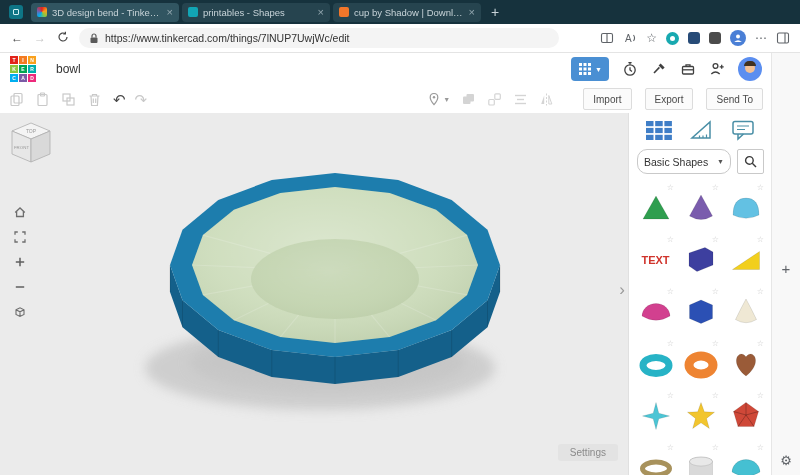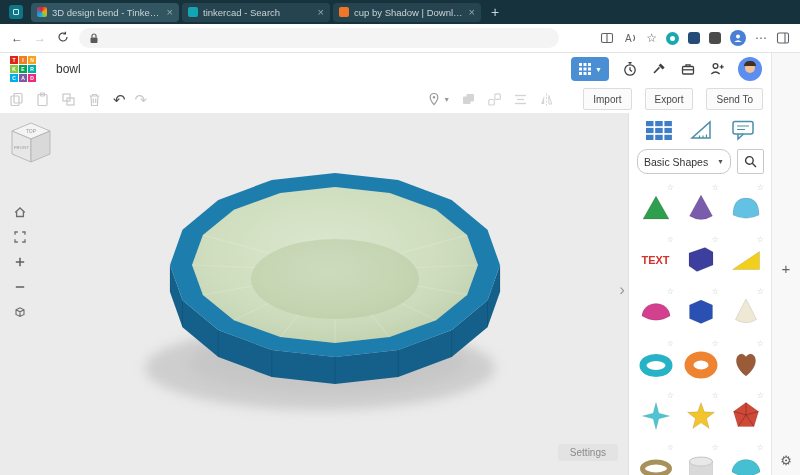--- a/index.html
+++ b/index.html
@@ -92,21 +92,21 @@
 
   <div class="tabbar">
     <div class="workspace-btn"></div>
     <div class="tab active">
       <span class="favicon" style="background: conic-gradient(rgb(226, 35, 26), rgb(249, 161, 29), rgb(141, 198, 63), rgb(0, 174, 239), rgb(123, 90, 166), rgb(226, 35, 26));"></span>
       <span class="tab-title">3D design bend - Tinkercad</span>
       <span class="tab-close">×</span>
     </div>
     <div class="tab">
       <span class="favicon" style="background: rgb(18, 165, 181);"></span>
-      <span class="tab-title">tinkercad - Search</span>
+      <span class="tab-title">printables - Shapes</span>
       <span class="tab-close">×</span>
     </div>
     <div class="tab">
       <span class="favicon" style="background: rgb(242, 118, 42);"></span>
       <span class="tab-title">cup by Shadow | Download free</span>
       <span class="tab-close">×</span>
     </div>
     <span class="newtab">+</span>
   </div>
 
@@ -116,20 +116,21 @@
     <span class="nav-ic">
       <svg width="12" height="12" viewBox="0 0 12 12">
           <path d="M10 6 A4 4 0 1 1 8.4 2.8 M8.4 0.8 V3 H6.2" fill="none" stroke="#474747" stroke-width="1.2"></path>
         </svg>
     </span>
     <div class="url-pill">
       <svg width="10" height="11" viewBox="0 0 10 11">
           <rect x="1.5" y="4.5" width="7" height="5.5" rx="1" fill="#5a5a5a"></rect>
           <path d="M3 4.5 V3 A2 2 0 0 1 7 3 V4.5" fill="none" stroke="#5a5a5a" stroke-width="1.2"></path>
         </svg>
+      <span class="url-text">https://www.tinkercad.com/things/7lNUP7UwjWc/edit</span>
     </div>
     <div class="addr-right">
       <svg width="14" height="14" viewBox="0 0 14 14">
           <rect x="1.5" y="2.5" width="11" height="9" rx="1.5" fill="none" stroke="#5f6368" stroke-width="1.1"></rect>
           <path d="M7 2.5 V11.5" stroke="#5f6368" stroke-width="1.1"></path>
         </svg>
       <svg width="14" height="14" viewBox="0 0 14 14">
           <text x="2" y="11" font-size="10" fill="#5f6368" font-family="Liberation Sans, sans-serif">A</text>
           <path d="M10.5 4 Q12.6 7 10.5 10" fill="none" stroke="#5f6368" stroke-width="1.1"></path>
         </svg>

